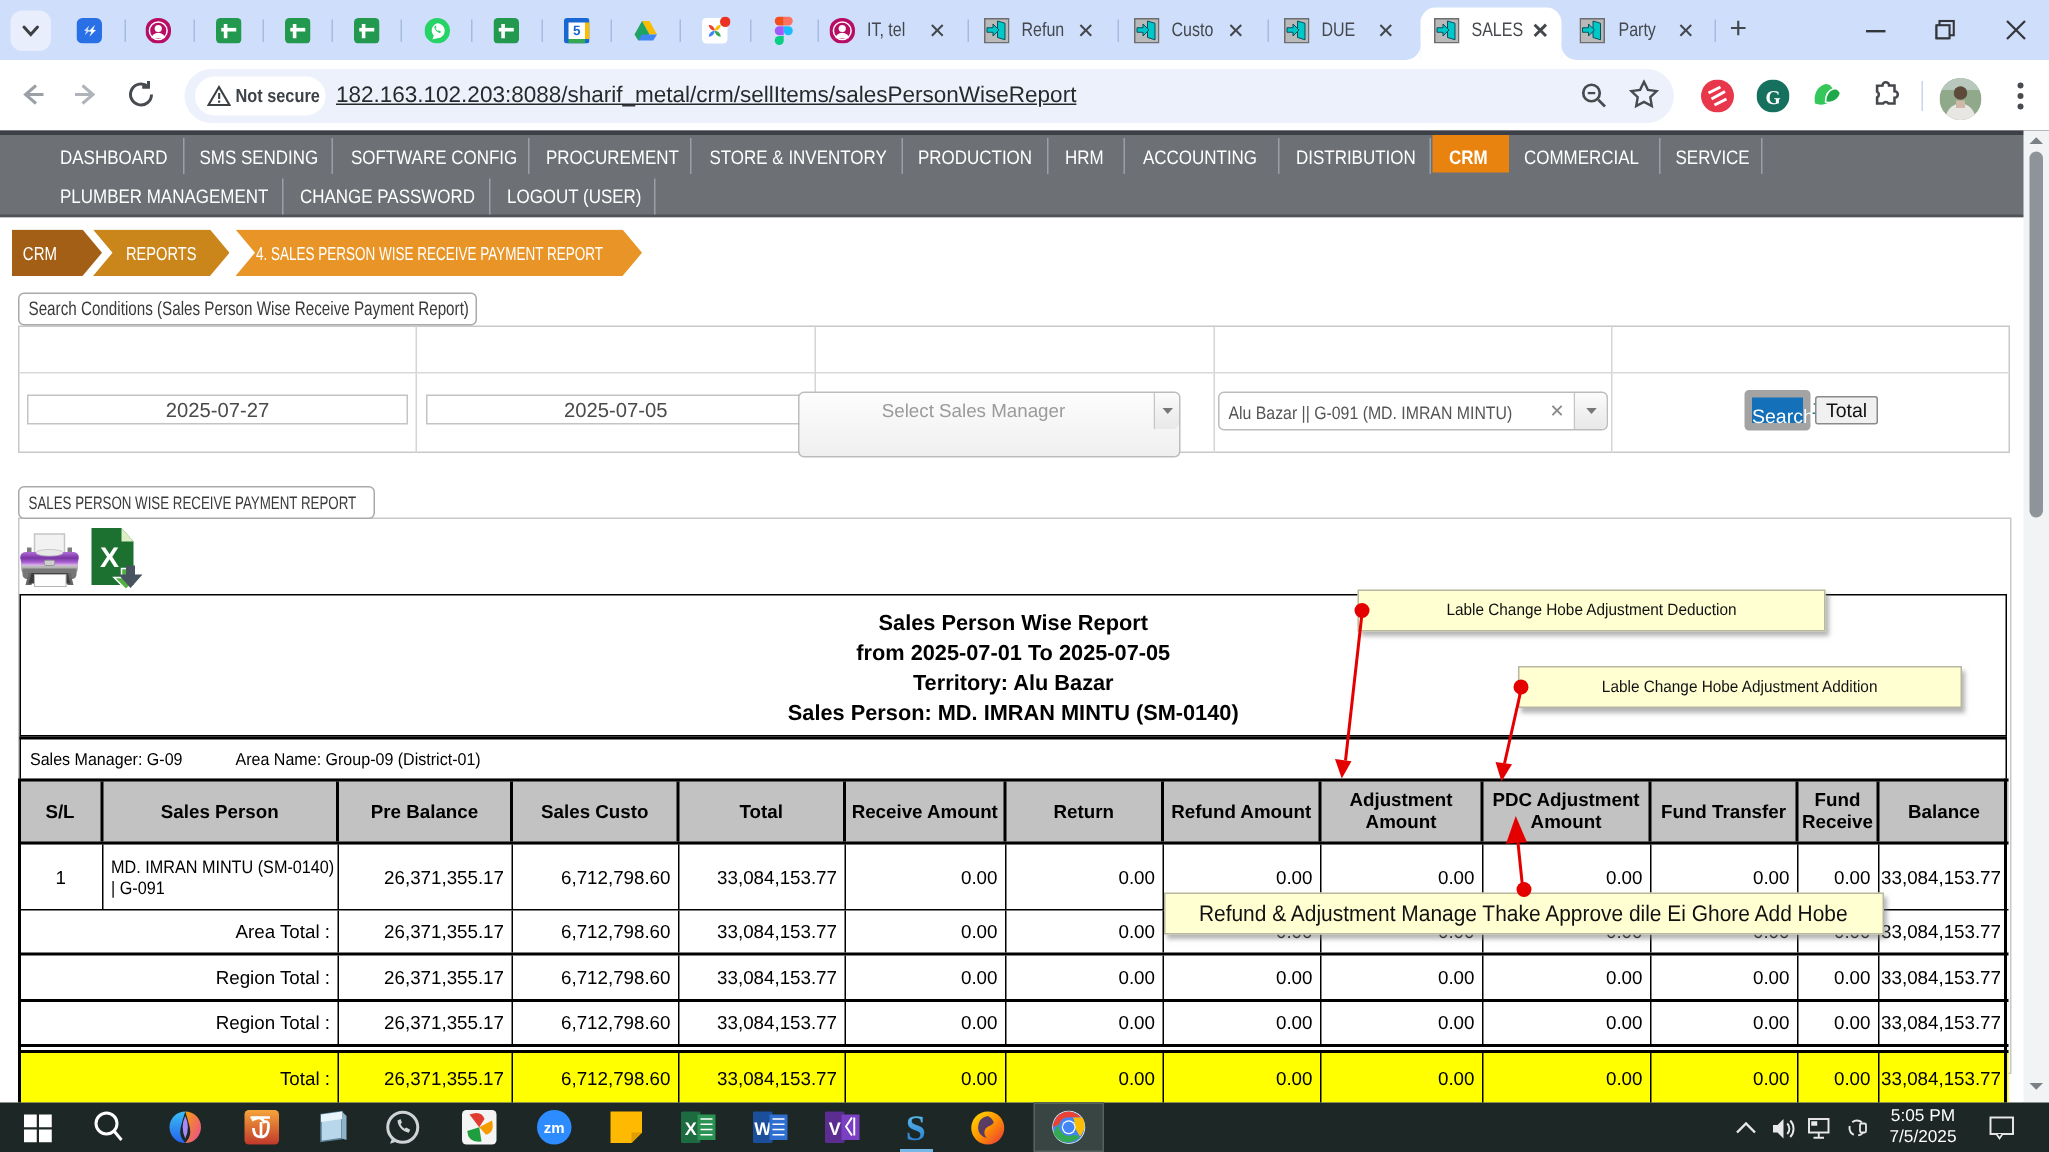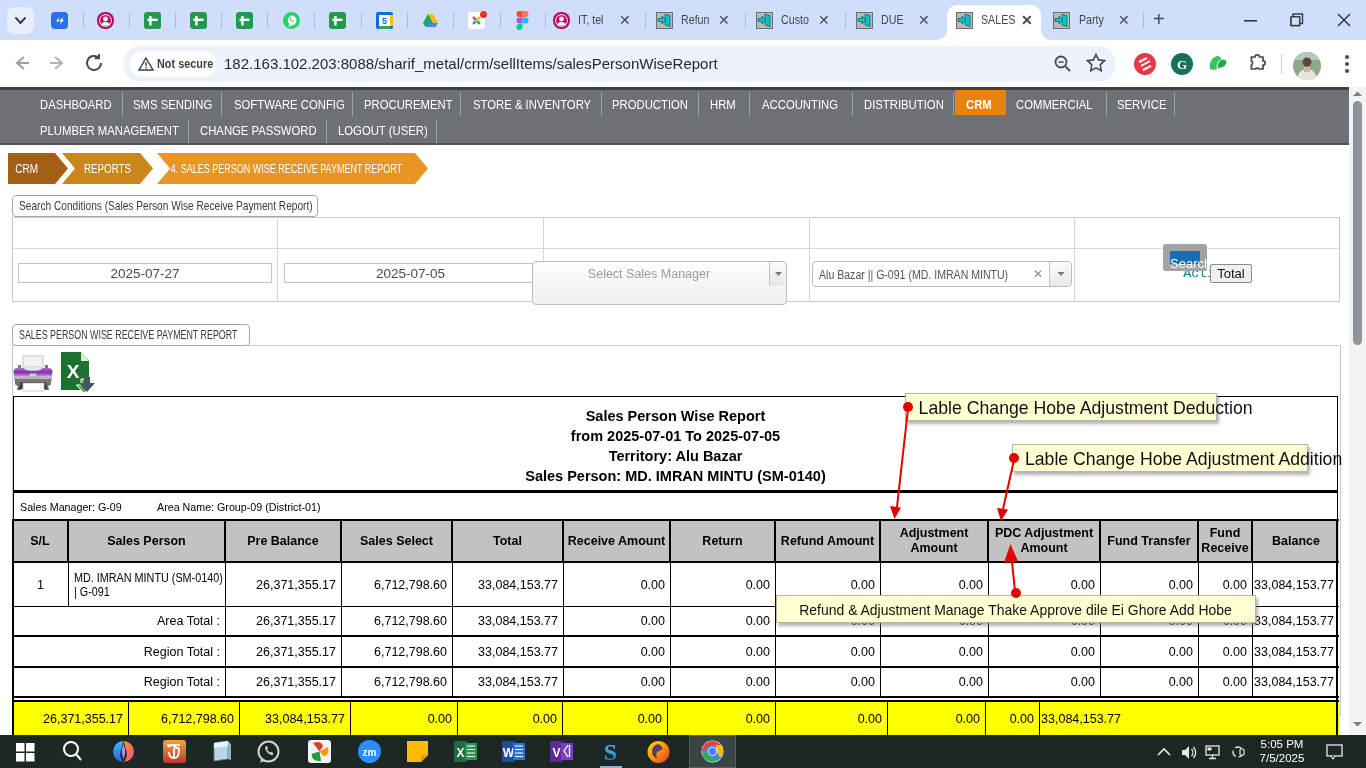--- a/index.html
+++ b/index.html
@@ -18,21 +18,21 @@
 .curve.l { left:-10px; }
 .curve.r { right:-10px; }
 .curve:before { content:""; position:absolute; width:20px; height:20px; border-radius:50%; background:#cfdffb; bottom:0; }
 .curve.l:before { right:0; }
 .curve.r:before { left:0; }
 
 
 #toolbar { position:absolute; left:0; top:40px; width:1366px; height:47px; background:#ffffff; }
 #omnibox { position:absolute; left:123px; top:6px; width:993px; height:36px; border-radius:18px; background:#edf1fb; }
 #nschip { position:absolute; left:7px; top:5px; width:87px; height:26px; border-radius:13px; background:#fff; }
-#urltext { position:absolute; left:101px; top:9px; font-size:15px; color:#27292d; white-space:nowrap; }
+#urltext { position:absolute; left:101px; top:9px; font-size:15px; color:#27292d; white-space:nowrap;text-decoration:underline; }
 
 
 #menubar { position:absolute; left:0; top:87px; width:1366px; height:58px; background:#6d7176; border-top:3px solid #3d4046; border-bottom:2px solid #505357; }
 .mi { position:absolute; color:#fff; font-size:13px; white-space:nowrap; transform:scaleX(0.87); transform-origin:0 50%; }
 .msep { position:absolute; width:1px; height:24px; background:#9aa0a5; }
 #crmbox { position:absolute; left:955px; top:0px; width:51px; height:25px; background:#e8830f; }
 
 
 #content { position:absolute; left:0; top:145px; width:1366px; height:590px; background:#fff; }
 
@@ -55,21 +55,21 @@
 .tc { flex:none; border-right:1px solid #000; display:flex; align-items:center; justify-content:center; font-size:12.5px; overflow:hidden; }
 .tc.r { justify-content:flex-end; padding-right:5px; }
 .tc.last { border-right:none; }
 .w0{width:56px}.w1{width:157px}.w2{width:116px}.w3{width:111px}.w4{width:111px}.w5{width:107px}.w6{width:105px}.w7{width:105px}.w8{width:108px}.w9{width:112px}.w10{width:98px}.w11{width:54px}.w12{width:86px}.wlab{width:213px}
 #hrow { top:374px; height:44px; background:#c2c2c2; border-top:2px solid #000; border-bottom:2px solid #000; font-weight:bold; }
 #hrow .tc { border-right:2px solid #000; text-align:center; line-height:15px; }
 #hrow .tc.last { border-right:none;text-align:center; }
 .totrow { font-weight:normal; }
 
 
-.callout { position:absolute; background:#ffffd2; border:1px solid #b7b7a4; box-shadow:2px 3px 3px rgba(120,120,120,0.55); font-size:19px; color:#111; text-align:center; z-index:20; }
+.callout { position:absolute; background:#ffffd2; border:1px solid #b7b7a4; box-shadow:2px 3px 3px rgba(120,120,120,0.55); font-size:11px; color:#111; text-align:center; z-index:20; }
 
 
 #taskbar { position:absolute; left:0; top:735px; width:1366px; height:33px; background:#1d2725; }
 .tbi { position:absolute; top:4px; width:25px; height:25px; }
 
 
 #sbar { position:absolute; left:1349px; top:87px; width:17px; height:648px; background:#f2f3f5; }
 #sthumb { position:absolute; left:4px; top:14px; width:9px; height:244px; background:#8f939a; border-radius:5px; }
 </style>
 </head>
@@ -380,21 +380,21 @@
             <path d="M5 10 L8.5 14 L12 10 Z" fill="#777"></path>
           </svg></div>
     </div>
     <div class="abs" style="left:812px;top:116px;width:260px;height:26px;border:1px solid #bcbcbc;border-radius:4px;background:#fff;">
       <div style="position:absolute;left:6px;top:6px;width:200px;text-align:center;font-size:12px;color:#555;white-space:nowrap;transform:scaleX(0.88);transform-origin:0 50%;">Alu Bazar || G-091 (MD. IMRAN MINTU)</div>
       <div style="position:absolute;left:220px;top:5px;font-size:12px;color:#888;">✕</div>
       <div style="position:absolute;right:0;top:0;width:22px;height:24px;border-left:1px solid #c5c5c5;background:linear-gradient(#fbfbfb,#e8e8e8);border-radius:0 4px 4px 0;"><svg width="22" height="24">
             <path d="M7.5 10 L11 14 L14.5 10 Z" fill="#777"></path>
           </svg></div>
     </div>
-    <div class="abs" style="left:1163px;top:99px;width:44px;height:27px;background:#1470b8;border:7px solid #a3a3a3;border-radius:3px;color:#fff;font-size:13px;text-align:left;line-height:25px;">Search</div>
+    <div class="abs" style="left:1163px;top:115px;width:44px;height:27px;background:#1470b8;border:5px solid #a3a3a3;border-radius:3px;color:#fff;font-size:13px;text-align:left;line-height:25px;">Search</div>
     <div class="abs" style="left:1210px;top:119px;width:42px;height:19px;background:#f0f0f0;border:1px solid #8a8a8a;border-radius:2px;color:#111;font-size:13px;text-align:center;line-height:17px;">Total</div>
   </div>
   <div id="fieldset2">
     <div class="panel" style="left:12px;top:200px;width:1329px;height:371px;"></div>
     <div class="legend" style="left:12px;top:179px;width:238px;height:22px;font-size:12px;line-height:21px;white-space:nowrap;"><span style="display:inline-block;transform:scaleX(0.74);transform-origin:0 50%;">SALES PERSON WISE RECEIVE PAYMENT REPORT</span></div>
 
     <svg class="abs" style="left:12px;top:210px" width="42" height="38" viewBox="0 0 42 38">
       <defs>
         <linearGradient id="prpl" x1="0" y1="0" x2="0" y2="1">
             <stop offset="0" stop-color="#b06cd6"></stop>
@@ -434,21 +434,21 @@
 
     <div class="abs" style="left:13px;top:346px;width:1325px;height:28px;border-left:1px solid #000;border-right:1px solid #000;border-top:2px solid #000;font-size:12px;">
       <span style="position:absolute;left:6px;top:8px;font-size:11.5px;transform:scaleX(0.93);transform-origin:0 50%;display:inline-block;white-space:nowrap;">Sales Manager: G-09</span>
       <span style="position:absolute;left:143px;top:8px;font-size:11.5px;transform:scaleX(0.93);transform-origin:0 50%;display:inline-block;white-space:nowrap;">Area Name: Group-09 (District-01)</span>
     </div>
     <div id="tablerows">
       <div class="trow" id="hrow">
         <div class="tc w0">S/L</div>
           <div class="tc w1">Sales Person</div>
           <div class="tc w2">Pre Balance</div>
-          <div class="tc w3">Sales Select</div>
+          <div class="tc w3">Sales Custo</div>
           <div class="tc w4">Total</div>
           <div class="tc w5">Receive Amount</div>
           <div class="tc w6">Return</div>
           <div class="tc w7">Refund Amount</div>
           <div class="tc w8">Adjustment<br>Amount</div>
           <div class="tc w9">PDC Adjustment<br>Amount</div>
           <div class="tc w10">Fund Transfer</div>
           <div class="tc w11">Fund<br>Receive</div>
           <div class="tc w12 last">Balance</div>
       </div>
@@ -505,20 +505,21 @@
           <div class="tc w5 r">0.00</div>
           <div class="tc w6 r">0.00</div>
           <div class="tc w7 r">0.00</div>
           <div class="tc w8 r">0.00</div>
           <div class="tc w9 r">0.00</div>
           <div class="tc w10 r">0.00</div>
           <div class="tc w11 r">0.00</div>
           <div class="tc w12 r last">33,084,153.77</div>
       </div>
       <div class="trow totrow" style="top:555px;height:35px;border-top:2px solid #000;background:#ffff00;">
+        <div class="tc wlab r">Total :</div>
           <div class="tc w2 r">26,371,355.17</div>
           <div class="tc w3 r">6,712,798.60</div>
           <div class="tc w4 r">33,084,153.77</div>
           <div class="tc w5 r">0.00</div>
           <div class="tc w6 r">0.00</div>
           <div class="tc w7 r">0.00</div>
           <div class="tc w8 r">0.00</div>
           <div class="tc w9 r">0.00</div>
           <div class="tc w10 r">0.00</div>
           <div class="tc w11 r">0.00</div>

